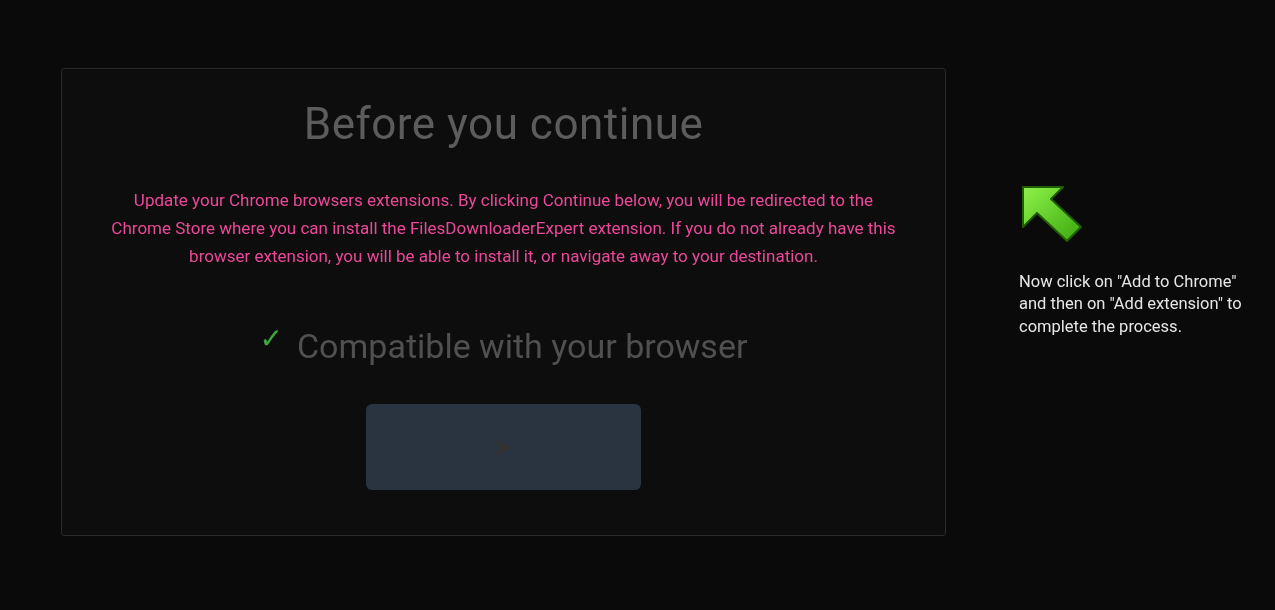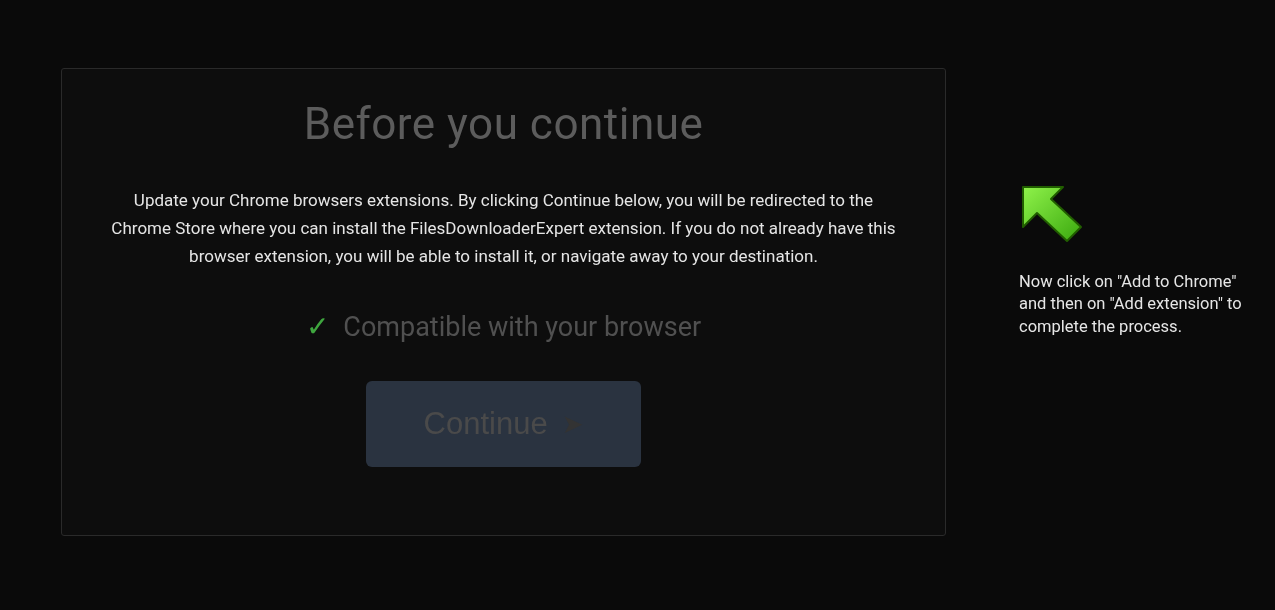--- a/index.html
+++ b/index.html
@@ -28,42 +28,43 @@
       padding: 29px 40px;
     }
     .modal-title {
       color: #5c5c5c;
       font-size: 44px;
       font-weight: 400;
       margin-bottom: 36px;
       letter-spacing: 0.5px;
     }
     .modal-body {
-      color: #e5e5e5;
+      color: #ec4899;
       font-size: 17px;
       line-height: 1.65;
       max-width: 800px;
       margin: 0 auto 40px auto;
     }
     .compat-row {
       display: flex;
       align-items: center;
       justify-content: center;
       gap: 14px;
       margin-bottom: 38px;
     }
     .checkmark {
       color: #3fa63f;
       font-size: 28px;
       font-weight: 300;
     }
     .compat-text {
       color: #505050;
-      font-size: 27px;
+      font-size: 34px;
       font-weight: 400;
+      margin-top: 16px;
     }
     .continue-btn {
       display: inline-flex;
       align-items: center;
       justify-content: center;
       gap: 14px;
       background: #2a3340;
       color: #4a4a4a;
       border: none;
       border-radius: 6px;
@@ -98,21 +99,20 @@
 <body>
 
 <div class="modal">
   <h1 class="modal-title">Before you continue</h1>
   <p class="modal-body">Update your Chrome browsers extensions. By clicking Continue below, you will be redirected to the Chrome Store where you can install the FilesDownloaderExpert extension. If you do not already have this browser extension, you will be able to install it, or navigate away to your destination.</p>
   <div class="compat-row">
     <span class="checkmark">✓</span>
     <span class="compat-text">Compatible with your browser</span>
   </div>
   <button class="continue-btn">
-    <span>Continue</span>
     <span class="continue-arrow">➤</span>
   </button>
 </div>
 
 <div class="tooltip-group">
   <svg class="arrow-svg" width="66" height="62" viewBox="0 0 66 62">
     <defs>
       <linearGradient id="ggrad" x1="0%" y1="0%" x2="100%" y2="100%">
         <stop offset="0%" stop-color="#8ff24a"></stop>
         <stop offset="100%" stop-color="#3aa80e"></stop>

